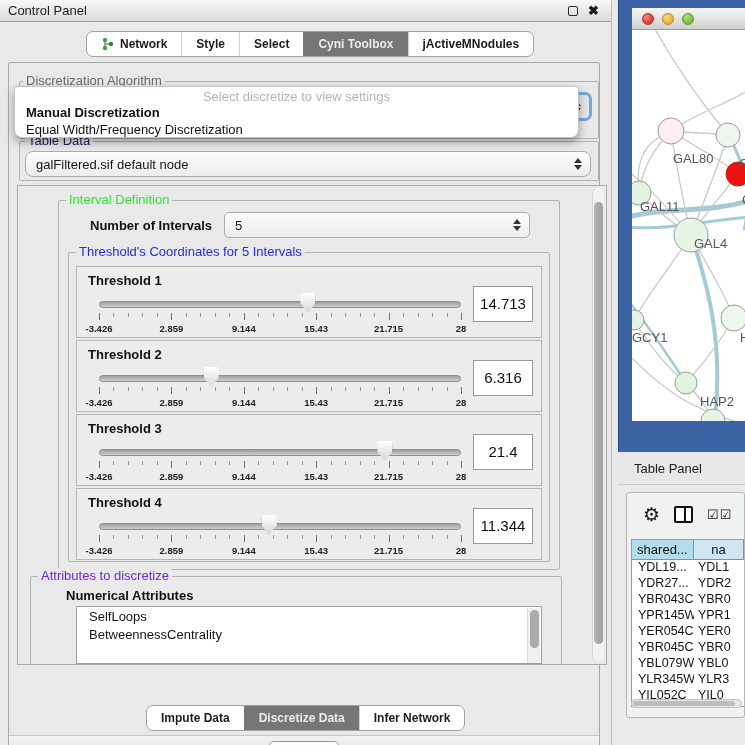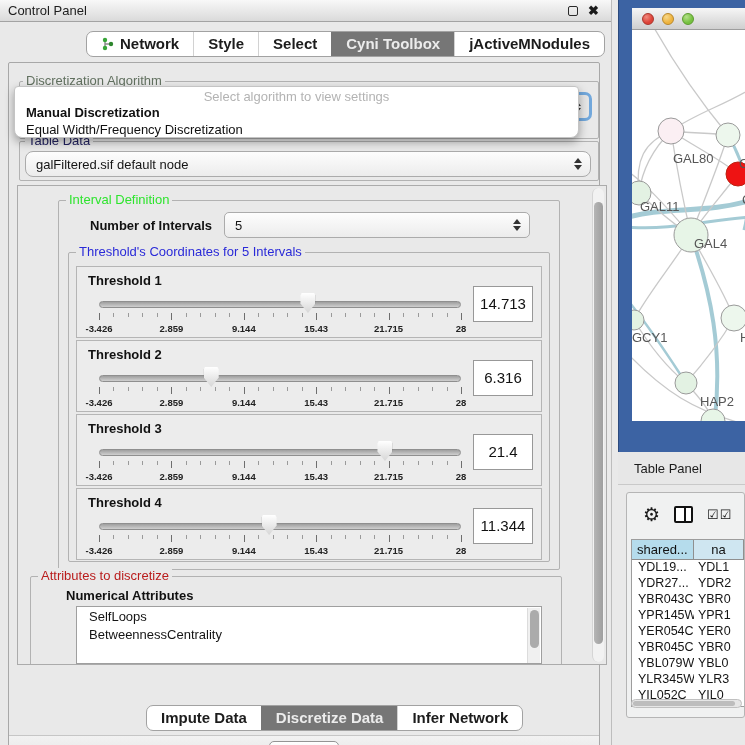--- a/index.html
+++ b/index.html
@@ -9,21 +9,21 @@
   
   #left-dock { position:absolute; left:0; top:0; width:612px; height:745px; background:#e9e9e9; border-right:1px solid #bdbdbd; }
   .titlebar { position:absolute; left:0; top:0; width:100%; height:22px;
     background:linear-gradient(#f8f8f8,#dadada); border-bottom:1px solid #a3a3a3;
     font-size:13px; color:#1d1d1d; line-height:22px; padding-left:8px; }
   .win-btns { position:absolute; right:12px; top:0; height:22px; display:flex; align-items:center; gap:10px; }
   .float-btn { width:10px; height:10px; border:1.5px solid #2a2a2a; border-radius:2px; display:inline-block; }
   .close-btn { font-size:13px; font-weight:bold; color:#1a1a1a; line-height:10px; }
 
   .seg { display:flex; background:#ffffff; border:1px solid #a2a2a2; border-radius:7px; overflow:hidden; height:26px; }
-  .seg .seg-item { font-size:15px; font-weight:bold; color:#1c1c1c; line-height:24px; padding:0 14px;
+  .seg .seg-item { font-size:12px; font-weight:bold; color:#1c1c1c; line-height:24px; padding:0 14px;
     border-left:1px solid #d2d2d2; white-space:nowrap; display:flex; align-items:center; gap:5px;text-align:center; }
   .seg .seg-item:first-child { border-left:none; }
   .seg .seg-item.sel { background:#767676; color:#ececec; border-left-color:#767676; }
   #top-tabs { position:absolute; left:86px; top:31px; }
   #bottom-tabs { position:absolute; left:146px; top:705px; }
 
   #outer-panel { position:absolute; left:8px; top:62px; width:592px; height:708px;
     border:1px solid #a8a8a8; border-radius:2px; background:#e9e9e9; }
 
   .group-title { position:absolute; font-size:13px; background:#e9e9e9; padding:0 3px; z-index:2; }
@@ -73,21 +73,21 @@
     filter:drop-shadow(0 0 1px #777); }
   .tbox .ticks { position:absolute; left:22px; top:46px; width:362px; height:8px; }
   .tbox .tick { position:absolute; top:0; width:1px; background:#6e6e6e; }
   .tbox .tick.minor { height:4px; background:#9a9a9a; }
   .tbox .tick.major { height:7px; }
   .tbox .tick-label { position:absolute; top:56px; transform:translateX(-50%); font-size:9.5px; font-weight:bold; color:#222; white-space:nowrap; }
   .tbox .tick-labels { position:absolute; left:22px; top:0; width:362px; }
   .tbox .vbox { position:absolute; right:8px; top:19px; width:60px; height:36px; background:#fff;
     border:1px solid #989898; font-size:15px; color:#111; text-align:center; line-height:34px; }
 
-  #blue-title2 { left:20px; top:382px; color:#b91c1c; }
+  #blue-title2 { left:20px; top:382px; color:#6d28d9; }
   #attr-box { left:12px; top:390px; width:532px; height:200px; }
   #num-attr-label { position:absolute; left:48px; top:402px; font-size:13px; font-weight:bold; color:#111; }
   #attr-list { position:absolute; left:58px; top:420px; width:466px; height:58px; background:#ffffff; border:1px solid #9f9f9f; overflow:hidden; }
   #attr-list .li { font-size:13px; color:#141414; padding:2px 0 1px 12px; }
   #attr-scrollbar { position:absolute; right:1px; top:1px; width:13px; height:56px; background:#f0f0f0; border-left:1px solid #dcdcdc; }
   #attr-scrollbar .thumb { position:absolute; left:2px; top:2px; width:9px; height:38px; background:#ababab; border-radius:5px; }
 
   #apply-row { position:absolute; left:0; bottom:2px; width:590px; height:32px; border-top:1px solid #c6c6c6;
     background:linear-gradient(#f2f2f2,#e3e3e3); }
   #apply-btn { position:absolute; left:50%; top:5px; transform:translateX(-50%); width:70px; height:22px;
@@ -166,21 +166,21 @@
     </div>
 
   <div id="outer-panel">
     <span class="group-title" id="disc-algo-label">Discretization Algorithm</span>
     <div class="gbox" id="disc-algo-box"></div>
     <div id="combo-focus">
         <span class="spinner"></span>
       </div>
 
     <div id="algo-popup">
-      <div class="hint">Select algorithm to view settings</div>
+      <div class="hint">Select discretize to view settings</div>
       <div id="algo-popup-items">
           <div class="popup-item bold">Manual Discretization</div>
           <div class="popup-item">Equal Width/Frequency Discretization</div>
         </div>
     </div>
 
     <span class="group-title" id="tabledata-label">Table Data</span>
     <div class="gbox" id="tabledata-box"></div>
     <div class="combo" id="tabledata-combo">
       <span class="cv">galFiltered.sif default node</span>

